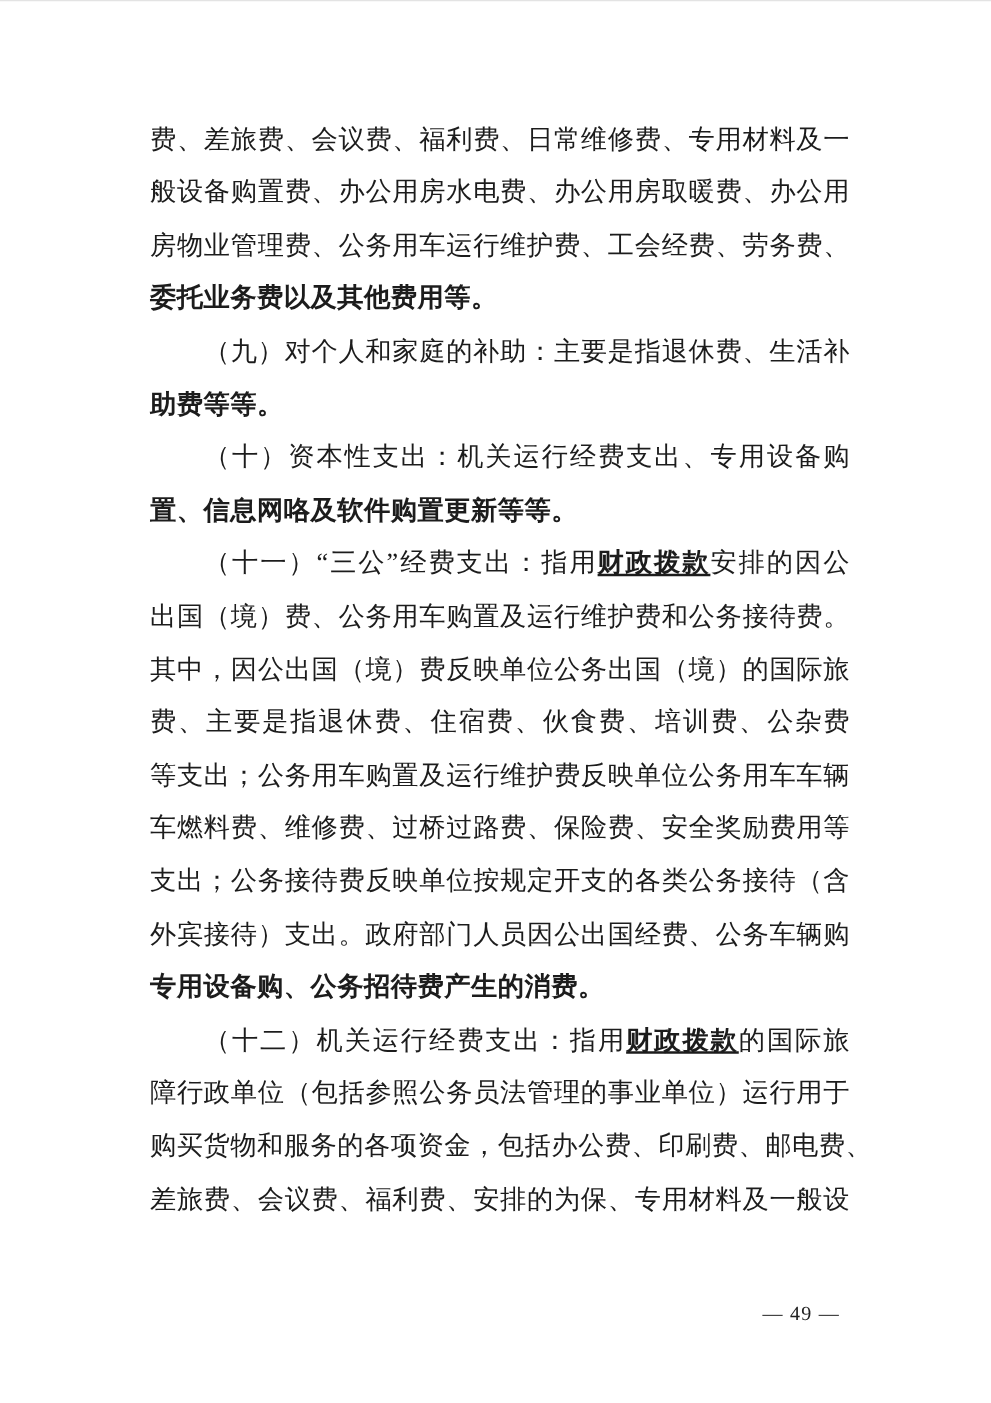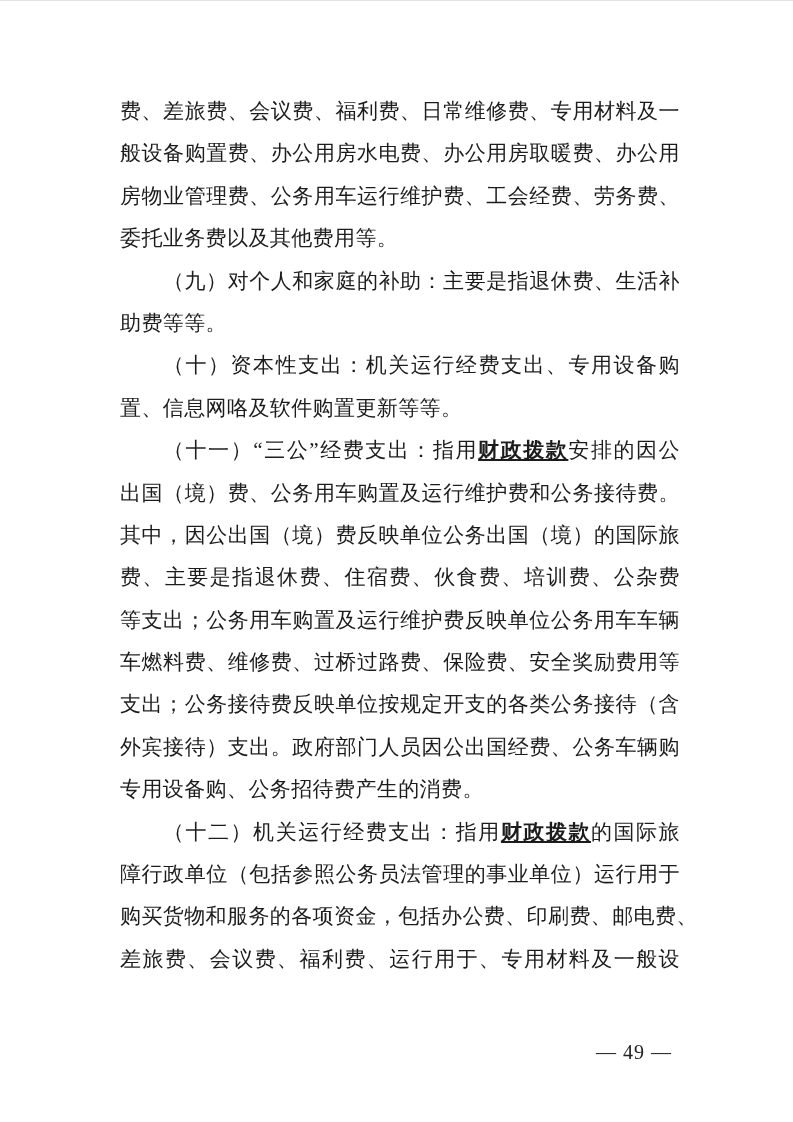--- a/index.html
+++ b/index.html
@@ -28,27 +28,28 @@
     line-height: 42.4px;
     white-space: nowrap;
     text-align: justify;
     text-align-last: justify;
     overflow: visible;
   }
   .line.indent { padding-left: 43px; }
   .line.last {
     text-align: left;
     text-align-last: left;
+    font-weight: bold;
   }
   .bold { font-weight: 700; text-decoration: underline; }
   .footer {
     position: absolute;
     top: 1036px;
     right: 121px;
-    font-size: 20px;
+    font-size: 16px;
     line-height: 30px;
     color: #222222;
     letter-spacing: 1px;
   }
 </style>
 </head>
 <body>
 
 <div class="page">
   <div class="content">
@@ -79,19 +80,19 @@
       <div class="line"><span>车燃料费、维修费、过桥过路费、保险费、安全奖励费用等</span></div>
       <div class="line"><span>支出；公务接待费反映单位按规定开支的各类公务接待（含</span></div>
       <div class="line"><span>外宾接待）支出。政府部门人员因公出国经费、公务车辆购</span></div>
       <div class="line last"><span>专用设备购、公务招待费产生的消费。</span></div>
     </div>
 
     <div class="paragraph">
       <div class="line indent"><span>（十二）机关运行经费支出：指用</span><span class="bold">财政拨款</span><span>的国际旅</span></div>
       <div class="line"><span>障行政单位（包括参照公务员法管理的事业单位）运行用于</span></div>
       <div class="line"><span>购买货物和服务的各项资金，包括办公费、印刷费、邮电费、</span></div>
-      <div class="line"><span>差旅费、会议费、福利费、运行用于、专用材料及一般设</span></div>
+      <div class="line"><span>差旅费、会议费、福利费、安排的为保、专用材料及一般设</span></div>
     </div>
 
   </div>
 
   <div class="footer"><span>— 49 —</span></div>
 </div>
 
 </body></html>

